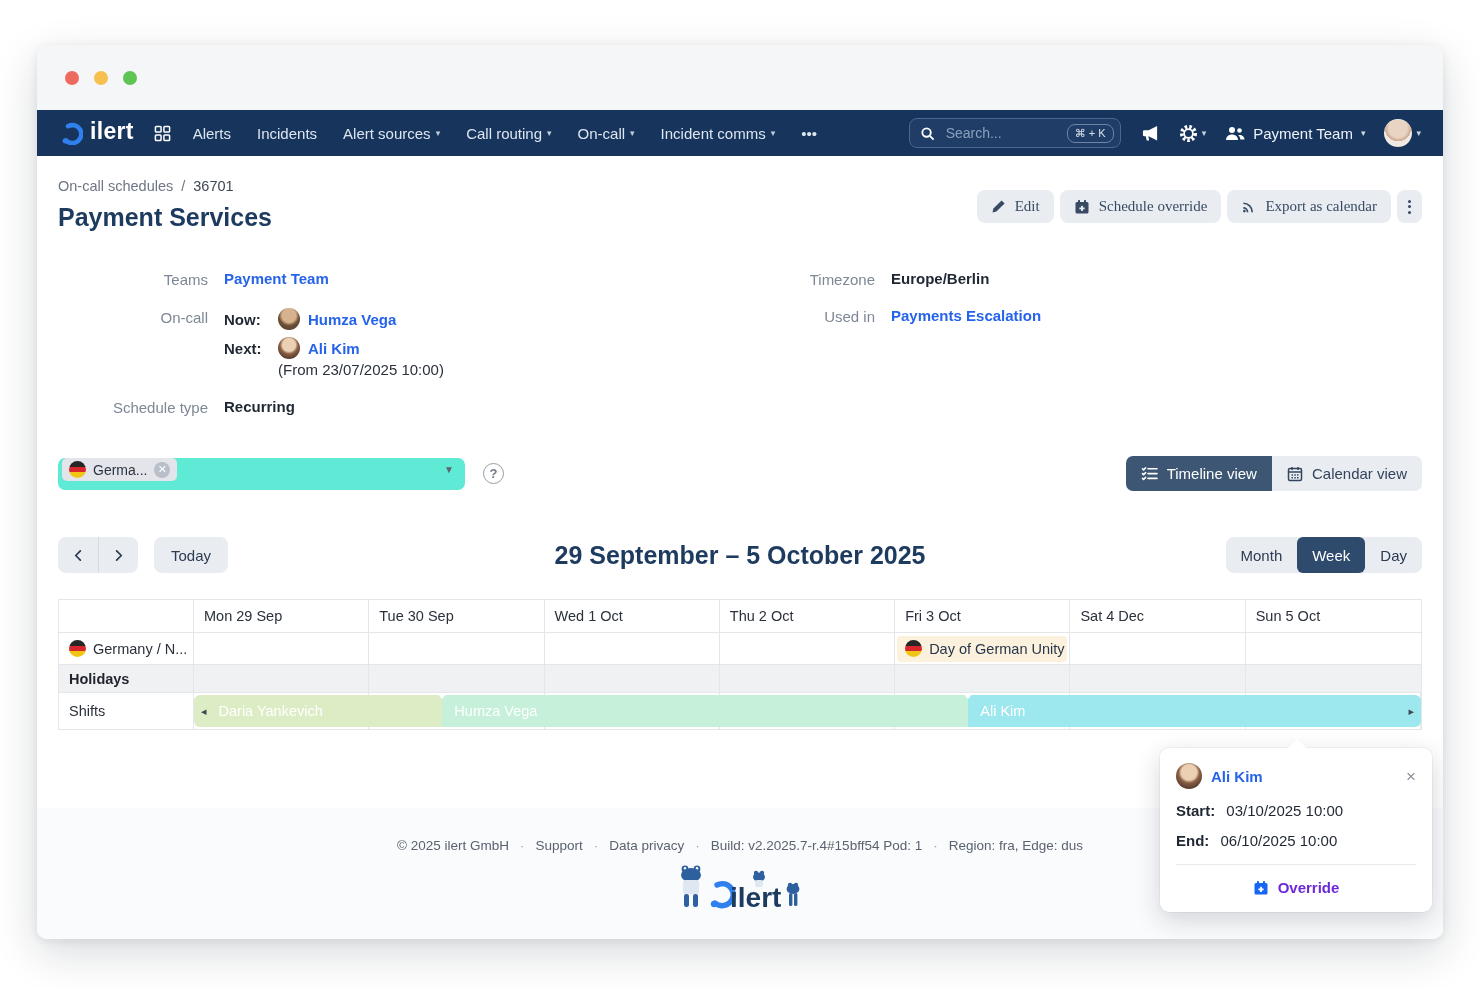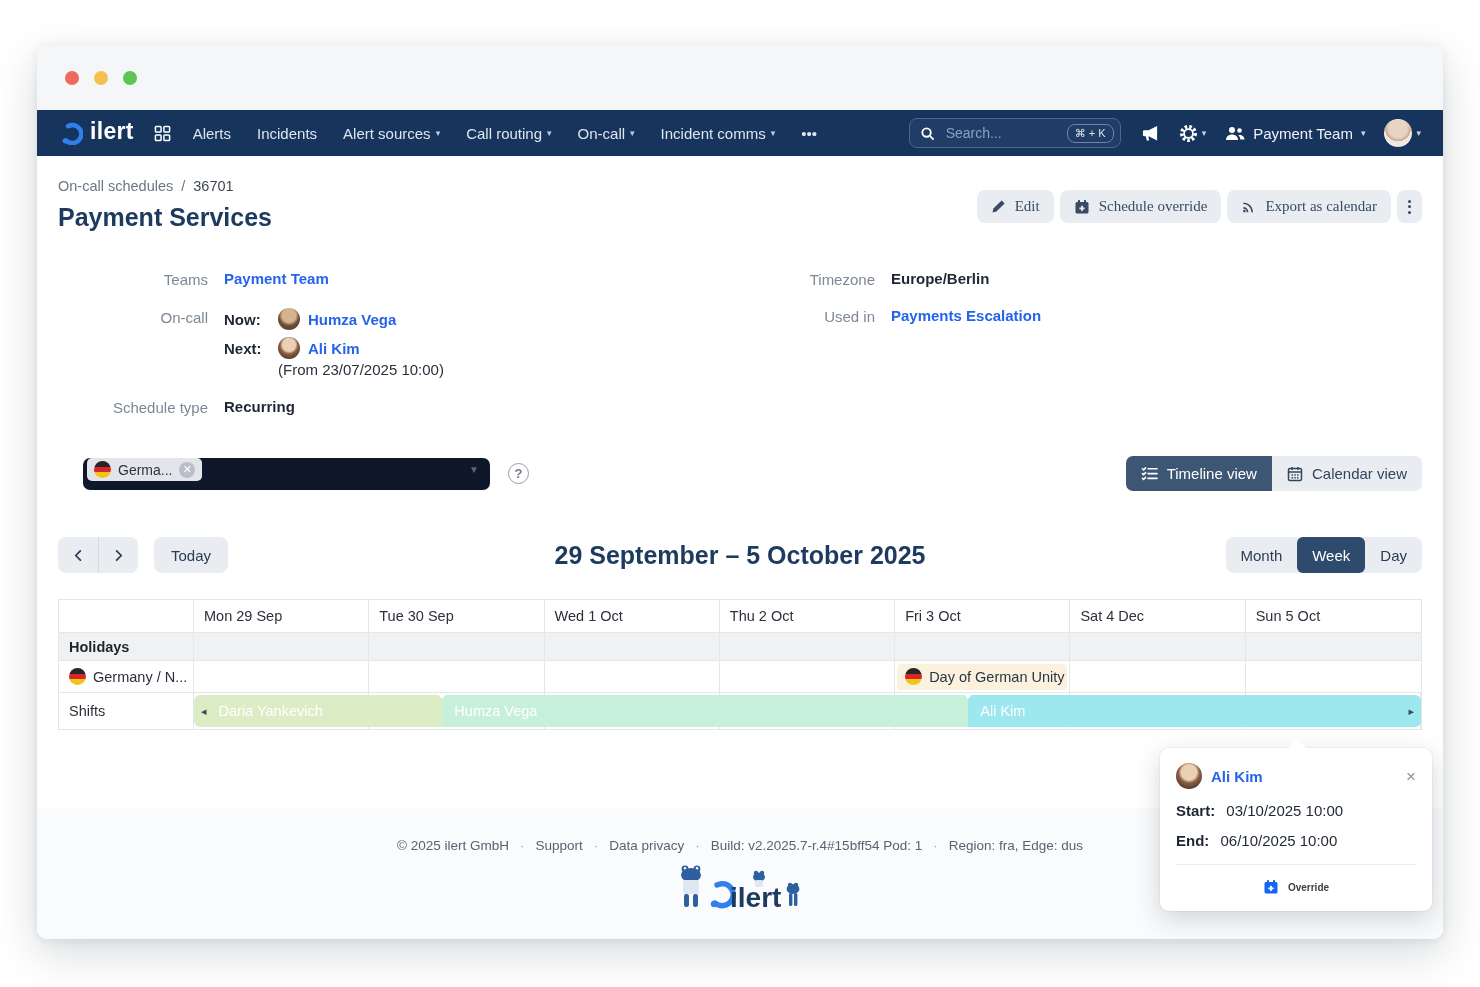--- a/index.html
+++ b/index.html
@@ -55,21 +55,21 @@
   .bold { font-weight:bold; }
   .link { color:#2563eb; font-weight:bold; cursor:pointer; }
   .oncall-line { display:flex; align-items:center; gap:8px; margin-bottom:7px; }
   .oncall-when { font-weight:bold; width:46px; flex:none; }
   .avatar-xs { width:22px; height:22px; border-radius:50%; flex:none; }
   .av-humza { background:radial-gradient(circle at 50% 34%, #d7b28e 0 38%, #6e5138 55%, #473426); }
   .av-ali { background:radial-gradient(circle at 50% 36%, #ecd0b4 0 36%, #8a5f45 50%, #2e2019); }
   .from-line { margin-left:54px; color:#2a313c; margin-top:2px; }
   
   .filter-row { display:flex; align-items:center; margin-top:40px; }
-  .select-box { width:407px; height:32px; background:#0f172a; border-radius:7px; display:flex; align-items:center; padding:0 11px 8px 4px; cursor:pointer;margin-left:25px; }
+  .select-box { width:407px; height:32px; background:#5eead4; border-radius:7px; display:flex; align-items:center; padding:0 11px 8px 4px; cursor:pointer; }
   .chip { display:flex; align-items:center; gap:7px; background:#e3e5ea; border-radius:5px; padding:3px 7px; font-size:14px; color:#2b3440; }
   .flag { width:17px; height:17px; border-radius:50%; flex:none;
     background:linear-gradient(#262626 0 33%, #d7272c 33% 66%, #f0c514 66% 100%); }
   .chip-x { width:16px; height:16px; border-radius:50%; background:#b9bfc9; color:#fff; font-size:11px; display:flex; align-items:center; justify-content:center; cursor:pointer; line-height:1; }
   .select-caret { margin-left:auto; color:#5c6570; font-size:10px; }
   .help-circle { width:21px; height:21px; border-radius:50%; border:1.5px solid #949ba6; color:#717a86; display:flex; align-items:center; justify-content:center; font-size:13px; margin-left:18px; cursor:pointer; font-weight:bold; }
   .view-toggle { margin-left:auto; display:flex; }
   .vbtn { display:flex; align-items:center; gap:9px; height:35px; padding:0 15px; font-size:15px; cursor:pointer; }
   .vbtn.active { background:#3d5673; color:#fff; border-radius:7px 0 0 7px; }
   .vbtn.inactive { background:#e9edf2; color:#33445c; border-radius:0 7px 7px 0; }
@@ -112,21 +112,21 @@
   .popover { position:absolute; left:1123px; top:703px; width:272px; background:#fff; border-radius:9px; padding:15px 16px 16px; z-index:20;
     box-shadow:0 8px 26px rgba(20,30,50,.18), 0 0 0 1px rgba(20,30,50,.04); }
   .notch-up { position:absolute; top:-9px; left:128px; width:0; height:0; border-left:9px solid transparent; border-right:9px solid transparent; border-bottom:9px solid #fff; }
   .pop-head { display:flex; align-items:center; gap:9px; }
   .pop-avatar { width:26px; height:26px; border-radius:50%; flex:none; }
   .pop-name { font-size:15px; }
   .pop-close { margin-left:auto; color:#8a919c; font-size:17px; cursor:pointer; line-height:1; }
   .pop-row { margin-top:13px; font-size:15px; color:#1f2733; }
   .pop-row .plabel { font-weight:bold; margin-right:7px; }
   .pop-divider { height:1px; background:#e8eaed; margin-top:15px; }
-  .pop-override { margin-top:14px; display:flex; align-items:center; justify-content:center; gap:9px; color:#404040; font-weight:bold; font-size:10px; cursor:pointer; }
+  .pop-override { margin-top:14px; display:flex; align-items:center; justify-content:center; gap:9px; color:#6d28d9; font-weight:bold; font-size:15px; cursor:pointer; }
 </style>
 </head>
 <body>
 
 <div class="card">
 
   <div class="titlebar">
     <span class="dot" id="dot-r" style="background: rgb(238, 106, 95);"></span>
     <span class="dot" id="dot-y" style="background: rgb(245, 192, 79);"></span>
     <span class="dot" id="dot-g" style="background: rgb(94, 196, 84);"></span>
@@ -369,45 +369,45 @@
           <div class="tl-cell">
             <span>Fri 3 Oct</span>
           </div>
           <div class="tl-cell">
             <span>Sat 4 Dec</span>
           </div>
           <div class="tl-cell">
             <span>Sun 5 Oct</span>
           </div>
         </div>
-        <div class="tl-row holidays-row">
-          <div class="tl-cell row-label">Holidays</div>
-          <div class="tl-cell"></div>
-          <div class="tl-cell"></div>
-          <div class="tl-cell"></div>
-          <div class="tl-cell"></div>
-          <div class="tl-cell"></div>
-          <div class="tl-cell"></div>
-          <div class="tl-cell"></div>
-        </div>
         <div class="tl-row region-row">
           <div class="tl-cell row-label">
             <span class="flag"></span>
             <span>Germany / N...</span>
           </div>
           <div class="tl-cell"></div>
           <div class="tl-cell"></div>
           <div class="tl-cell"></div>
           <div class="tl-cell"></div>
           <div class="tl-cell badge-cell">
             <div class="holiday-badge" style="background: rgb(252, 241, 221);">
               <span class="flag"></span>
               <span>Day of German Unity</span>
             </div>
           </div>
+          <div class="tl-cell"></div>
+          <div class="tl-cell"></div>
+        </div>
+        <div class="tl-row holidays-row">
+          <div class="tl-cell row-label">Holidays</div>
+          <div class="tl-cell"></div>
+          <div class="tl-cell"></div>
+          <div class="tl-cell"></div>
+          <div class="tl-cell"></div>
+          <div class="tl-cell"></div>
           <div class="tl-cell"></div>
           <div class="tl-cell"></div>
         </div>
         <div class="tl-row shifts-row">
           <div class="tl-cell row-label">Shifts</div>
           <div class="tl-cell"></div>
           <div class="tl-cell"></div>
           <div class="tl-cell"></div>
           <div class="tl-cell"></div>
           <div class="tl-cell"></div>

